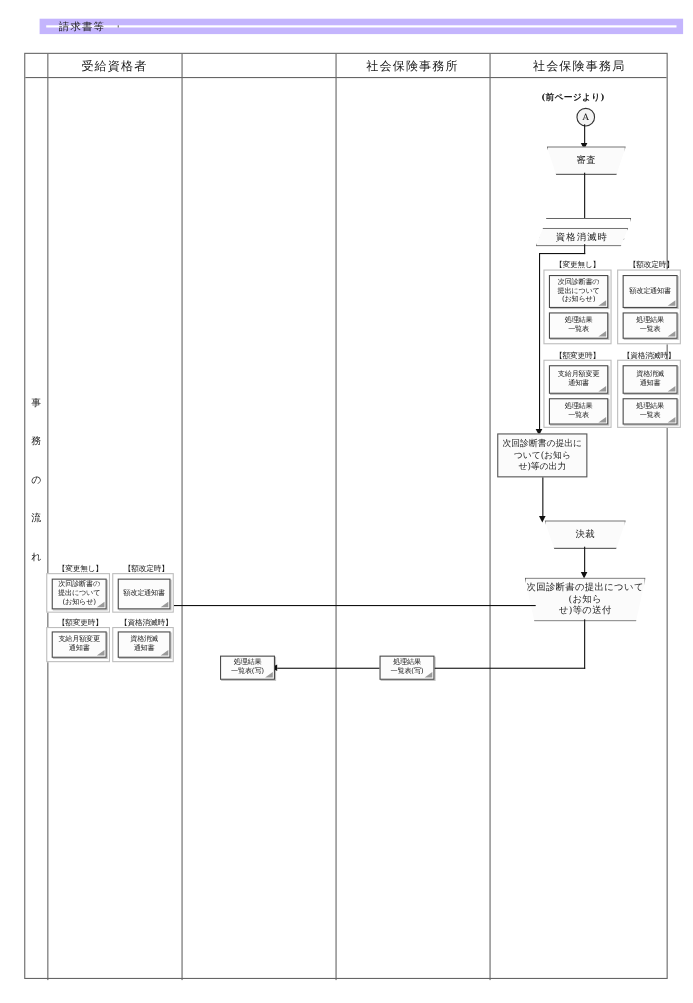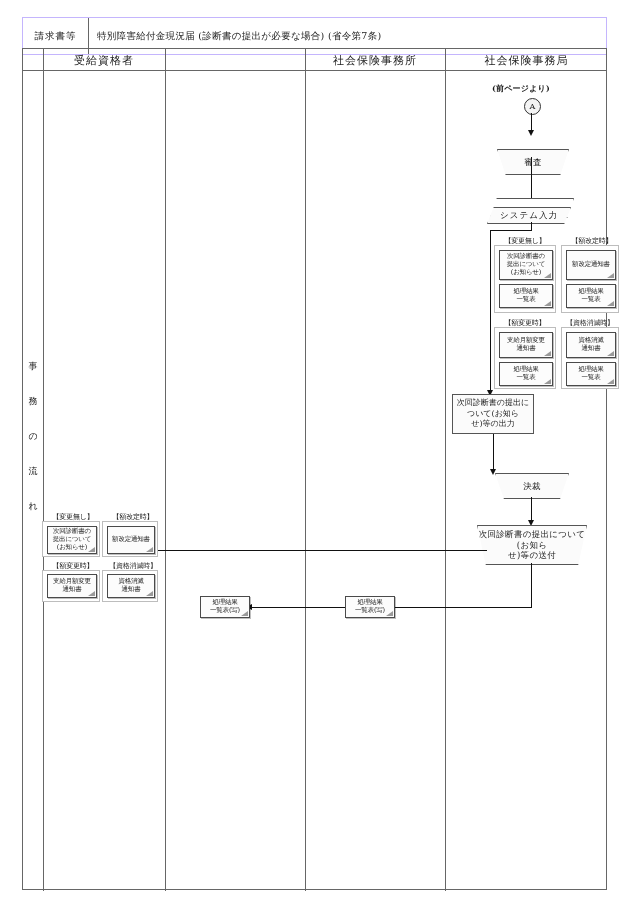--- a/index.html
+++ b/index.html
@@ -1,22 +1,22 @@
 <!DOCTYPE html>
 <html><head>
 <meta charset="utf-8">
 <style>
   html,body{margin:0;padding:0;background:#fff;}
   body{width:630px;height:912px;position:relative;
        font-family:"DejaVu Serif","Liberation Serif",serif;color:#1a1a1a;}
   .sheet{position:absolute;left:0;top:0;width:630px;height:912px;}
 
   
-  .titlerow{position:absolute;left:22px;top:17px;width:585px;height:38px;
-            border:1px solid #c4b5fd;box-sizing:border-box;}
+  .titlerow{position:absolute;left:36px;top:17px;width:585px;height:14px;
+            border:6px solid #c4b5fd;box-sizing:border-box;}
   .titlecell-a{position:absolute;left:0;top:0;width:66px;height:100%;
                border-right:1px solid #666;box-sizing:border-box;
                display:flex;align-items:center;justify-content:center;
                font-size:9.5px;letter-spacing:1px;}
   .titlecell-b{position:absolute;left:66px;top:0;right:0;height:100%;
                display:flex;align-items:center;padding-left:8px;
                font-size:9.5px;letter-spacing:.3px;}
 
   .grid{position:absolute;left:22px;top:48px;width:585px;height:842px;
         border:1px solid #666;box-sizing:border-box;}
@@ -71,21 +71,20 @@
   .grp{position:absolute;border:1px solid #bdbdbd;background:#fff;box-sizing:border-box;}
   .grphd{position:absolute;font-size:7px;text-align:center;white-space:nowrap;letter-spacing:-.2px;}
 </style>
 </head>
 <body>
 
 <div class="sheet">
 
   <div class="titlerow">
     <div class="titlecell-a">請求書等</div>
-    <div class="titlecell-b">特別障害給付金現況届 (診断書の提出が必要な場合) (省令第7条)</div>
   </div>
 
   <div class="grid">
     <div class="hdr"></div>
 
     <div class="vline" style="left:20px;"></div>
     <div class="vline" style="left:142px;"></div>
     <div class="vline" style="left:282px;"></div>
     <div class="vline" style="left:422px;"></div>
 
@@ -101,27 +100,27 @@
     <span>流</span>
     <span>れ</span>
   </div>
 
   <div class="lbl" style="left:492px;top:83px;">(前ページより)</div>
   <div class="circ" style="left:524px;top:98px;">A</div>
 
   <div class="vln" style="left:531px;top:113px;height:20px;"></div>
   <div class="arrow-d" style="left:528px;top:130px;"></div>
 
-  <div class="trap" style="left:497px;top:149px;width:70px;height:24px;">審査</div>
+  <div class="trap" style="left:497px;top:133px;width:70px;height:24px;">審査</div>
 
   <div class="vln" style="left:531px;top:157px;height:48px;"></div>
   <div class="arrow-d" style="left:528px;top:202px;"></div>
 
   <div class="para-sh" style="left:490px;top:198px;width:82px;height:18px;"></div>
-  <div class="para" style="left:487px;top:207px;width:82px;height:15px;">システム入力</div>
+  <div class="para" style="left:487px;top:207px;width:82px;height:15px;">資格消滅時</div>
 
   <div class="vln" style="left:531px;top:222px;height:9px;"></div>
   <div class="hln" style="left:490px;top:230px;width:42px;"></div>
   <div class="vln" style="left:490px;top:230px;height:164px;"></div>
   <div class="arrow-d" style="left:487px;top:390px;"></div>
 
   <div class="grphd" style="left:496px;top:236px;width:58px;">【変更無し】</div>
   <div class="grp" style="left:494px;top:245px;width:62px;height:68px;">
     <div class="doc" style="left: 4px; top: 4px; width: 54px; height: 30px; white-space: pre-line;">次回診断書の
 提出について

